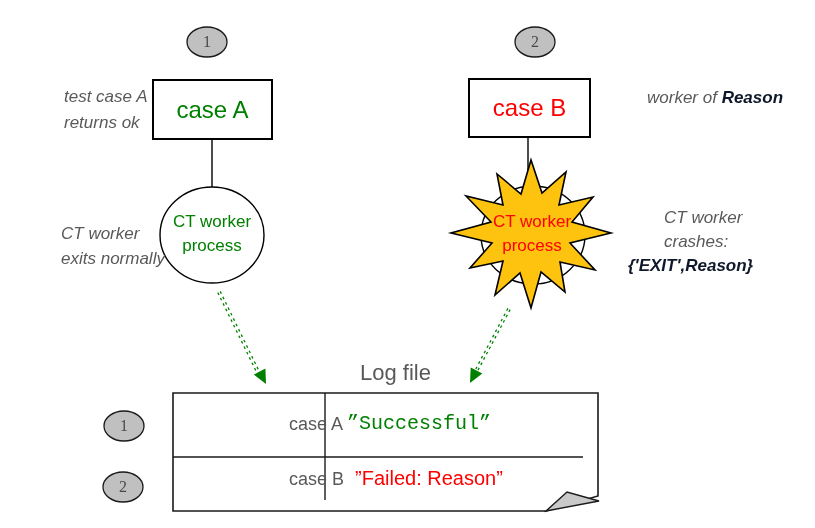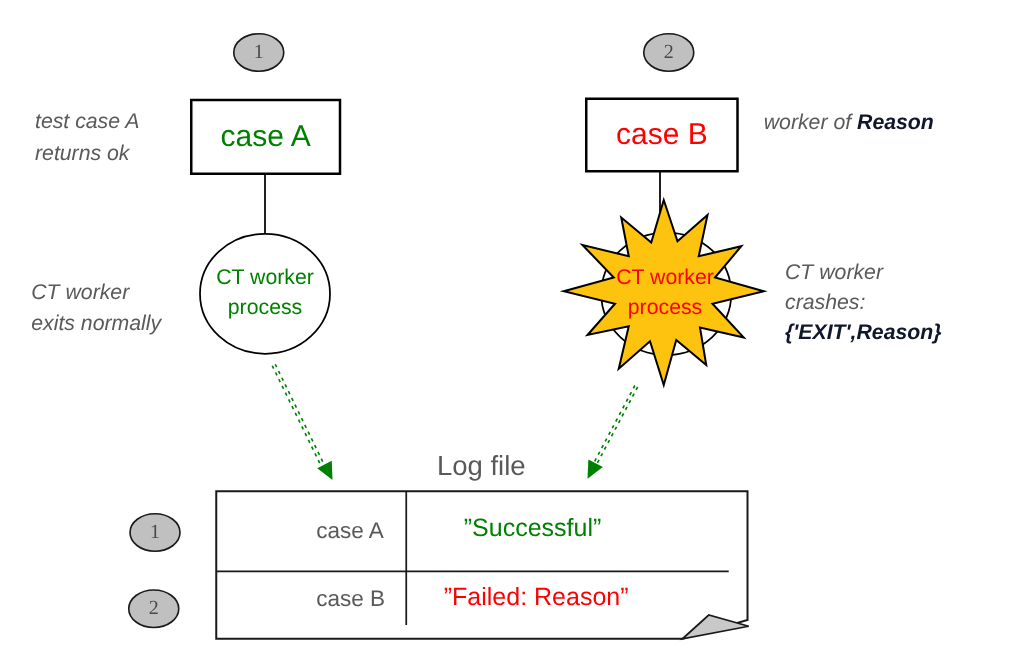--- a/index.html
+++ b/index.html
@@ -4,36 +4,36 @@
 <style>
   html,body{margin:0;padding:0;background:#fff;}
   #stage{
     position:relative;width:815px;height:528px;background:#ffffff;
     font-family:"Liberation Sans",sans-serif;overflow:hidden;
   }
   #shapes{position:absolute;left:0;top:0;}
   .abs{position:absolute;}
   .pre{white-space:pre-line;}
   .ital{font-style:italic;}
-  .gray{color:#595959;}
+  .gray{color:#595959;margin-left:36px;}
   .green{color:#008000;}
   .red{color:#ff0000;}
   .badge-digit{
     font-family:"Liberation Serif",serif;font-size:16px;color:#4a4a4a;
     display:flex;align-items:center;justify-content:center;
   }
   .case-box{
     border:2px solid #000;display:flex;align-items:center;justify-content:center;
     font-size:24px;background:transparent;
   }
   .note{font-size:17px;line-height:26px;}
   .worker-label{font-size:17px;line-height:24px;text-align:center;}
   .cell-name{font-size:18px;}
   .cell-result{font-size:20px;}
-  .log-title{font-size:22px;text-align:center;}
+  .log-title{font-size:22px;}
   .em-red{color:#0f172a;font-weight:bold;}
 </style>
 </head>
 <body>
 
 <div id="stage">
 
   <svg id="shapes" width="815" height="528" viewBox="0 0 815 528">
 
     <line x1="212" y1="140" x2="212" y2="187" stroke="#000" stroke-width="1.4"></line>
@@ -94,18 +94,18 @@
     <div class="gray">crashes:</div>
     <div class="em-red">{'EXIT',Reason}</div>
   </div>
 
   <div class="abs log-title gray" style="left:324px;top:360px;width:122px;">Log file</div>
 
   <div class="abs badge-digit" style="left:104px;top:411px;width:40px;height:30px;">1</div>
   <div class="abs badge-digit" style="left:103px;top:472px;width:40px;height:30px;">2</div>
 
   <div class="abs cell-name gray" style="left:253px;top:414px;">case A</div>
-  <div class="abs cell-result green" style="left:371px;top:412px;">”Successful”</div>
+  <div class="abs cell-result green" style="left:347px;top:412px;font-family:Liberation Mono, monospace;">”Successful”</div>
 
   <div class="abs cell-name gray" style="left:253px;top:469px;">case B</div>
   <div class="abs cell-result red" style="left:355px;top:467px;">”Failed: Reason”</div>
 
 </div>
 
 </body></html>

